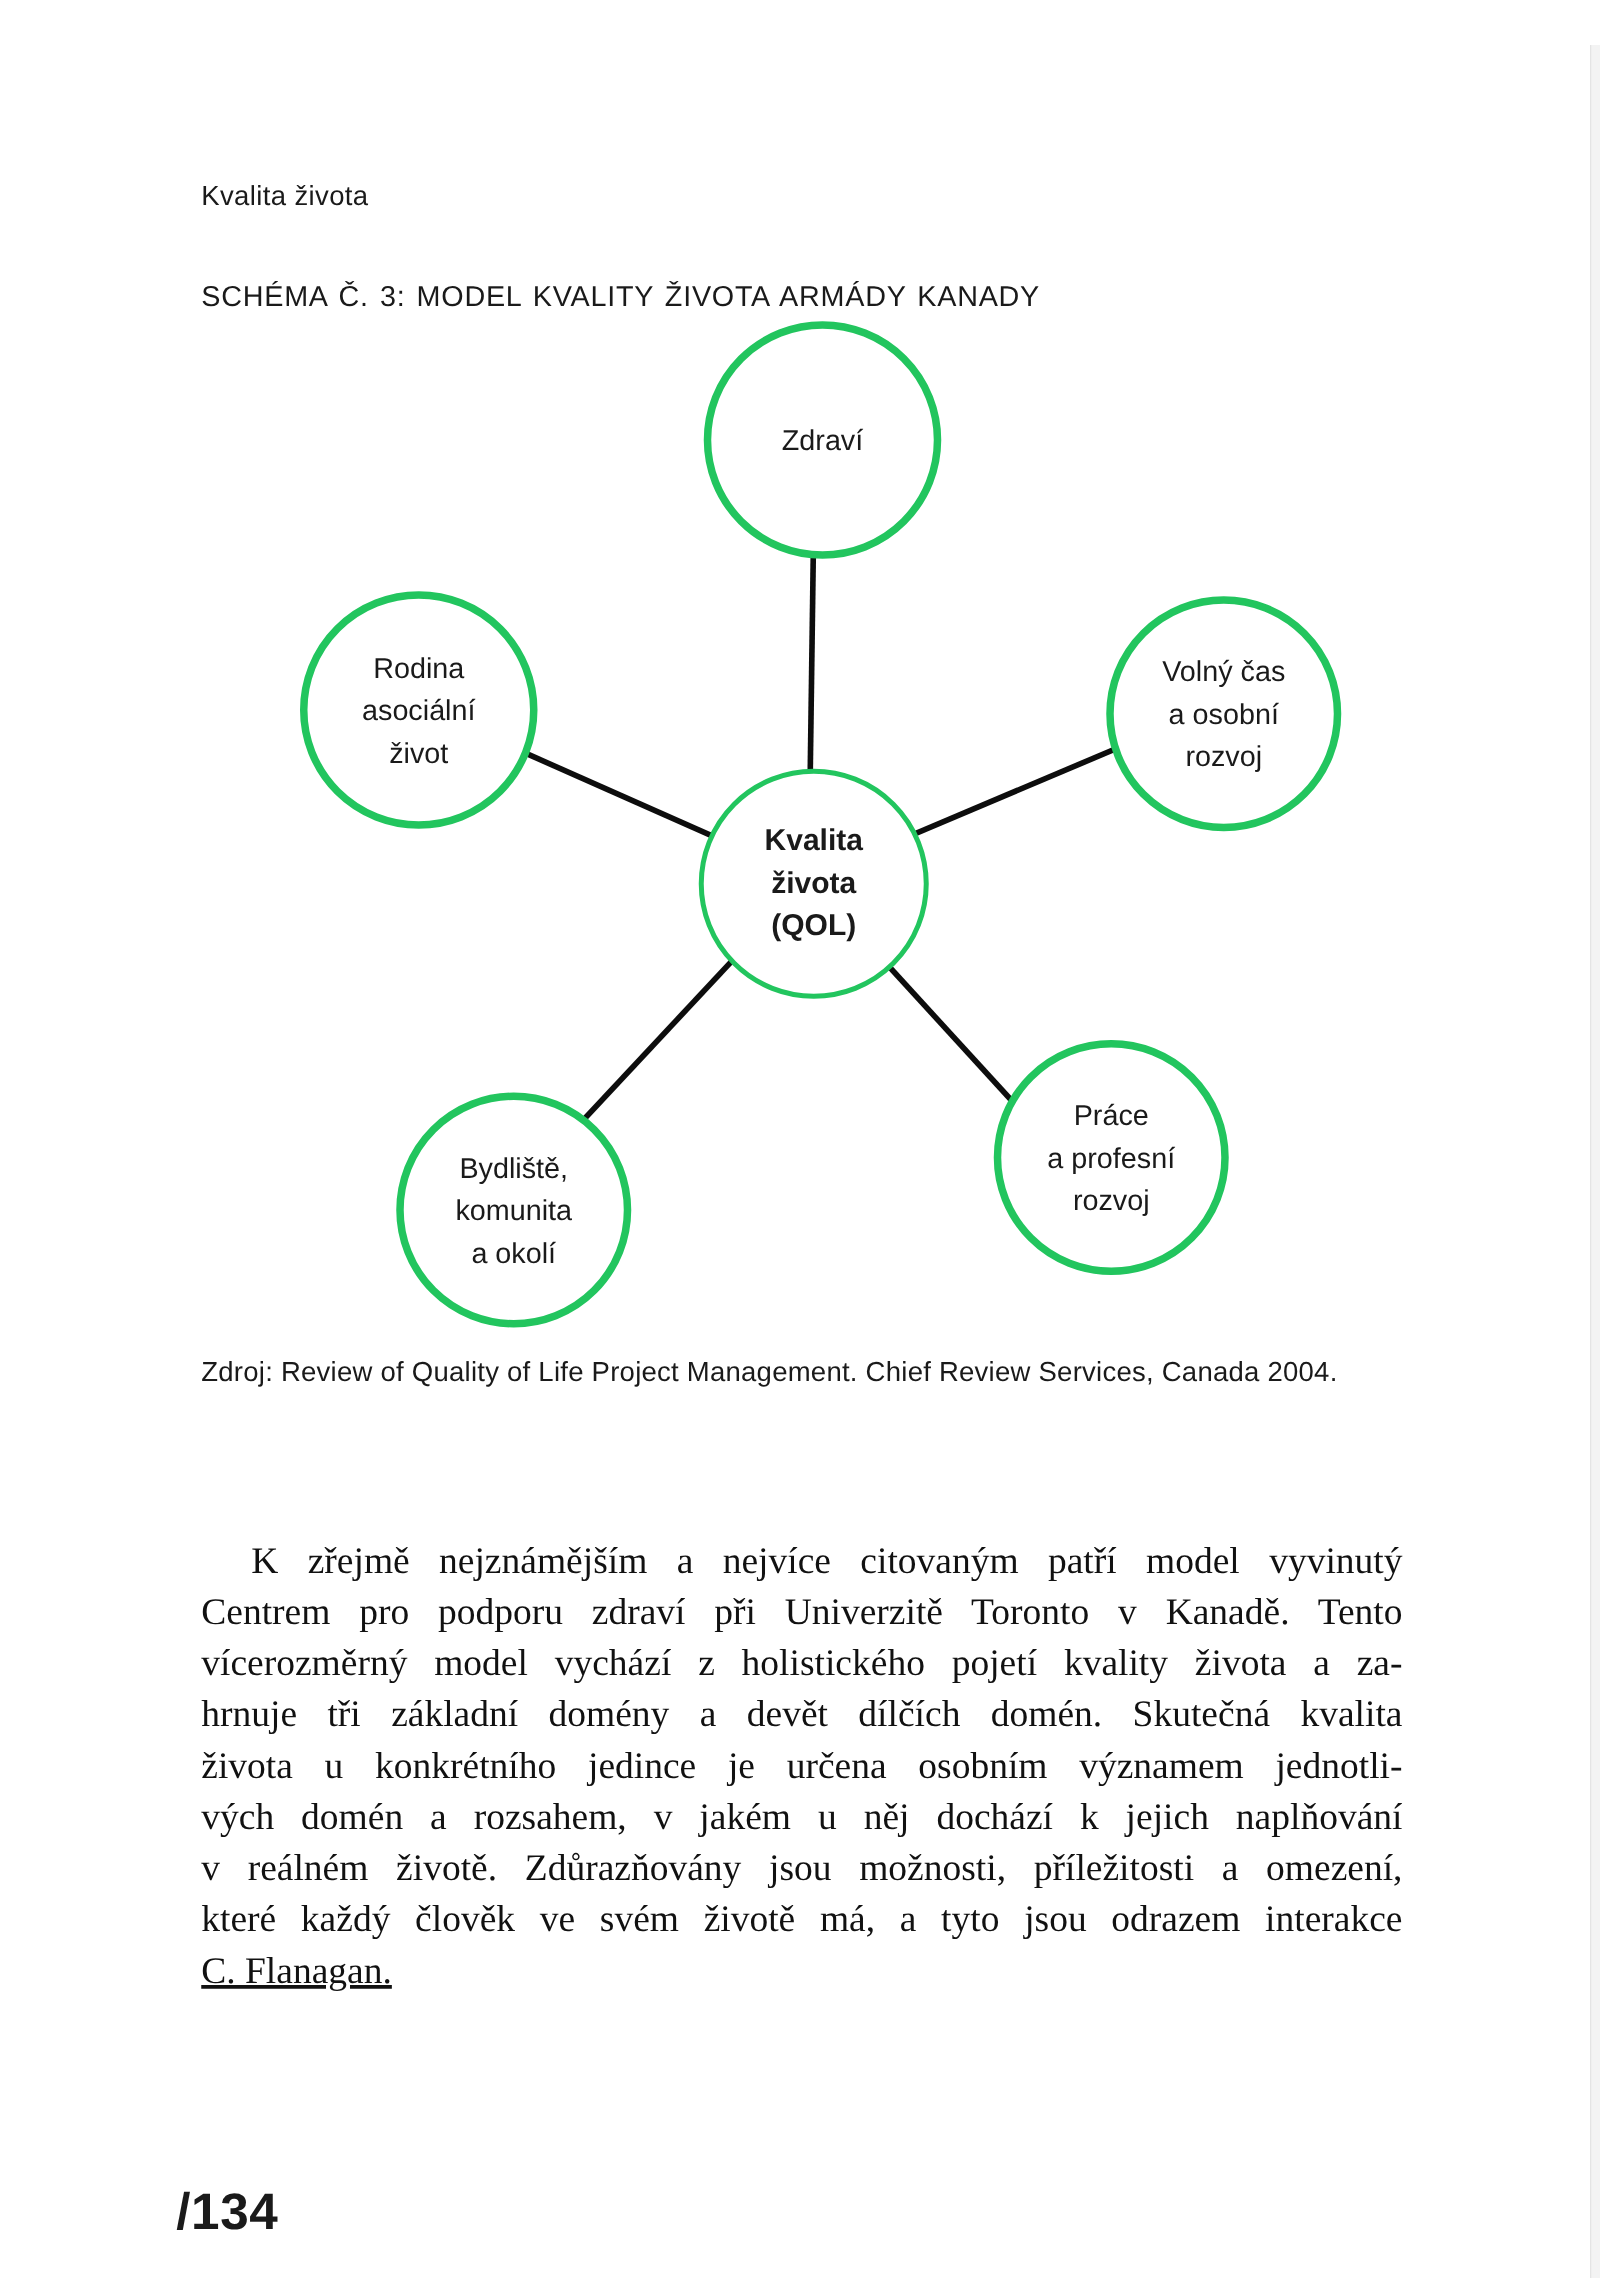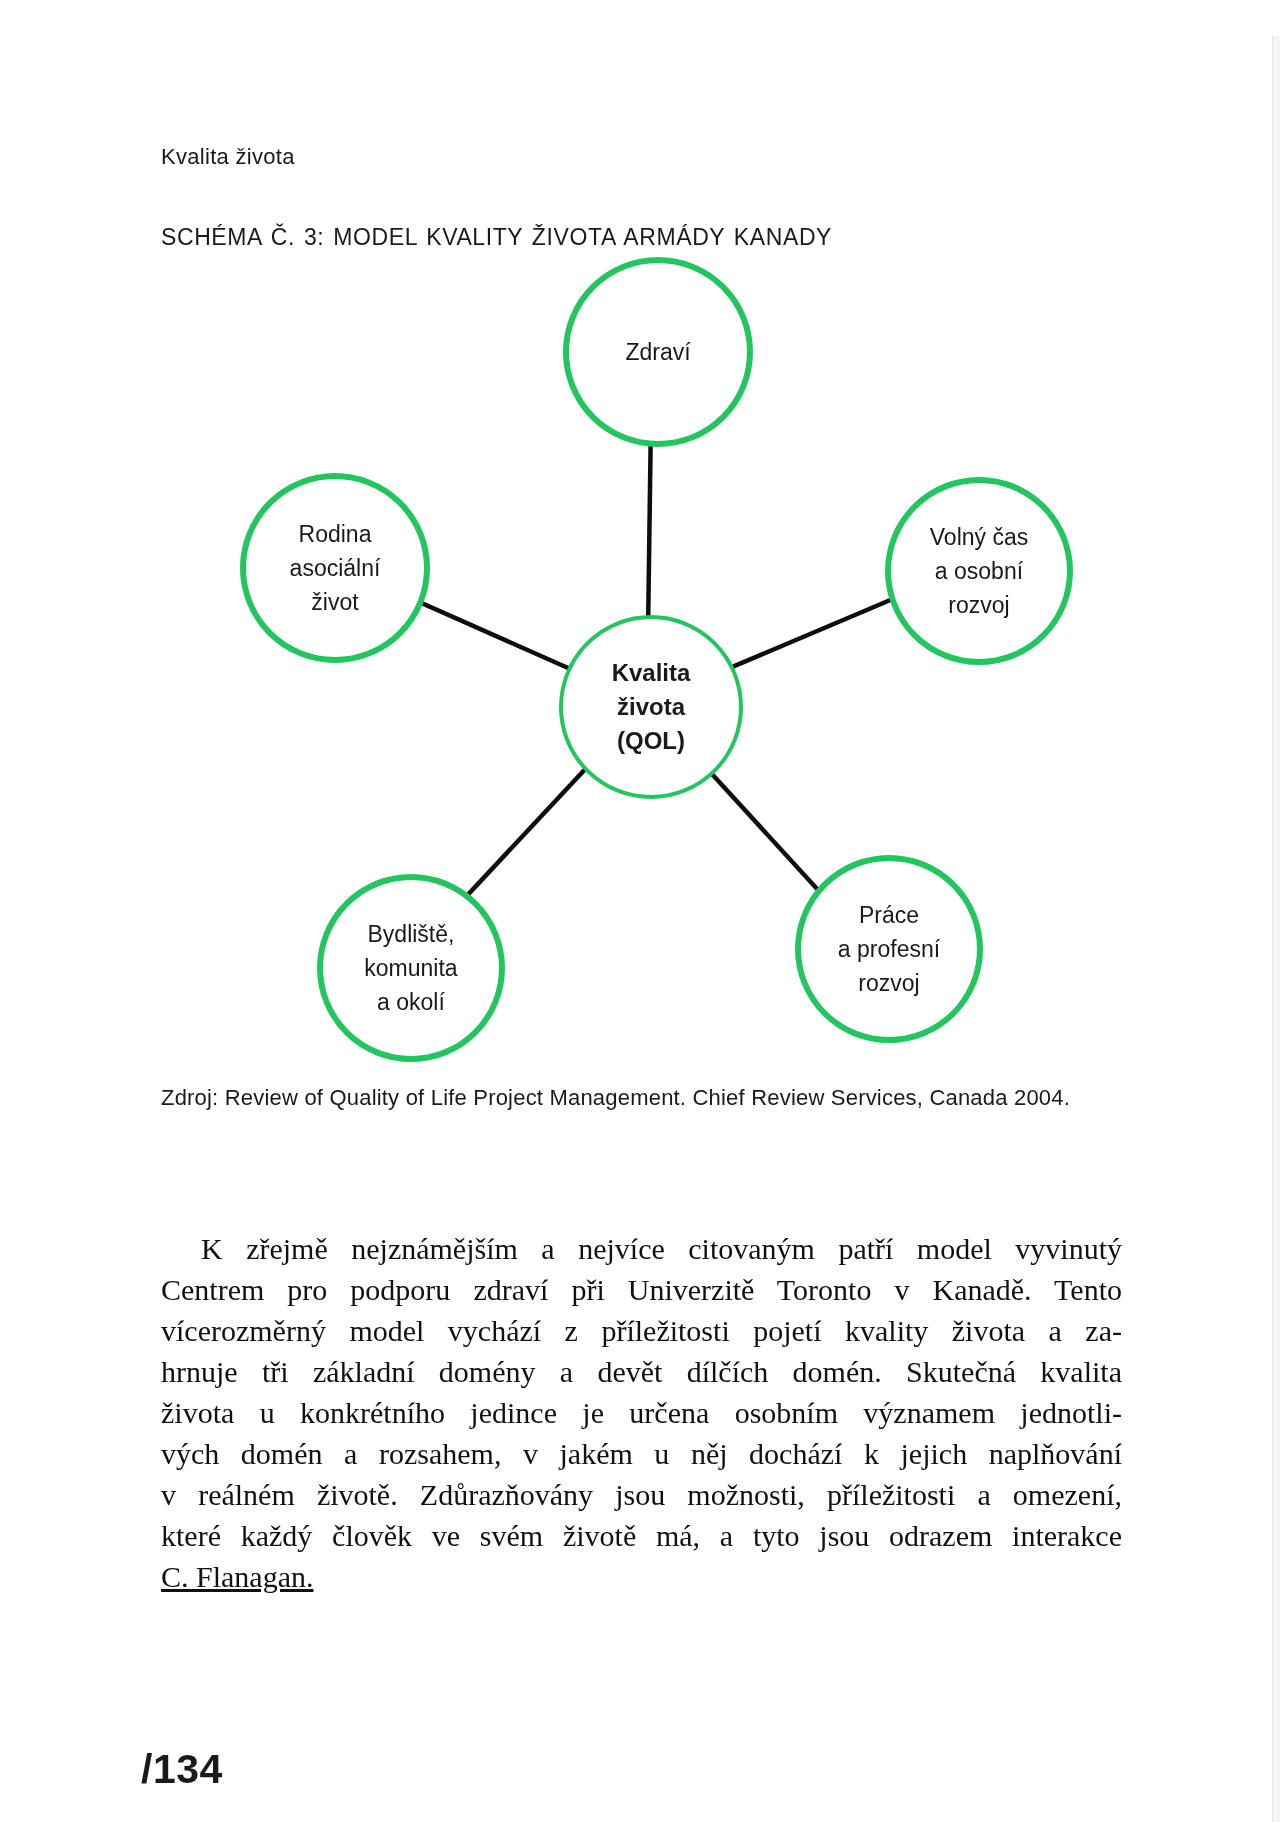--- a/index.html
+++ b/index.html
@@ -122,36 +122,36 @@
     </div>
 
     <div class="node-circle" style="left:317px;top:838px;width:176px;height:176px;">
       <div>
           <span class="node-line">Bydliště,</span>
           <span class="node-line">komunita</span>
           <span class="node-line">a okolí</span>
         </div>
     </div>
 
-    <div class="node-circle" style="left:795px;top:819px;width:176px;height:176px;">
+    <div class="node-circle" style="left:795px;top:796px;width:176px;height:176px;">
       <div>
           <span class="node-line">Práce</span>
           <span class="node-line">a profesní</span>
           <span class="node-line">rozvoj</span>
         </div>
     </div>
 
   </div>
 
   <div class="source-line">Zdroj: Review of Quality of Life Project Management. Chief Review Services, Canada 2004.</div>
 
   <div class="paragraph">
       <div class="para-line">K zřejmě nejznámějším a nejvíce citovaným patří model vyvinutý</div>
       <div class="para-line">Centrem pro podporu zdraví při Univerzitě Toronto v Kanadě. Tento</div>
-      <div class="para-line">vícerozměrný model vychází z příležitosti pojetí kvality života a za-</div>
+      <div class="para-line">vícerozměrný model vychází z holistického pojetí kvality života a za-</div>
       <div class="para-line">hrnuje tři základní domény a devět dílčích domén. Skutečná kvalita</div>
       <div class="para-line">života u konkrétního jedince je určena osobním významem jednotli-</div>
       <div class="para-line">vých domén a rozsahem, v jakém u něj dochází k jejich naplňování</div>
       <div class="para-line">v reálném životě. Zdůrazňovány jsou možnosti, příležitosti a omezení,</div>
       <div class="para-line">které každý člověk ve svém životě má, a tyto jsou odrazem interakce</div>
       <div class="para-line">C. Flanagan.</div>
     </div>
 
   <div class="page-number">/134</div>
 

